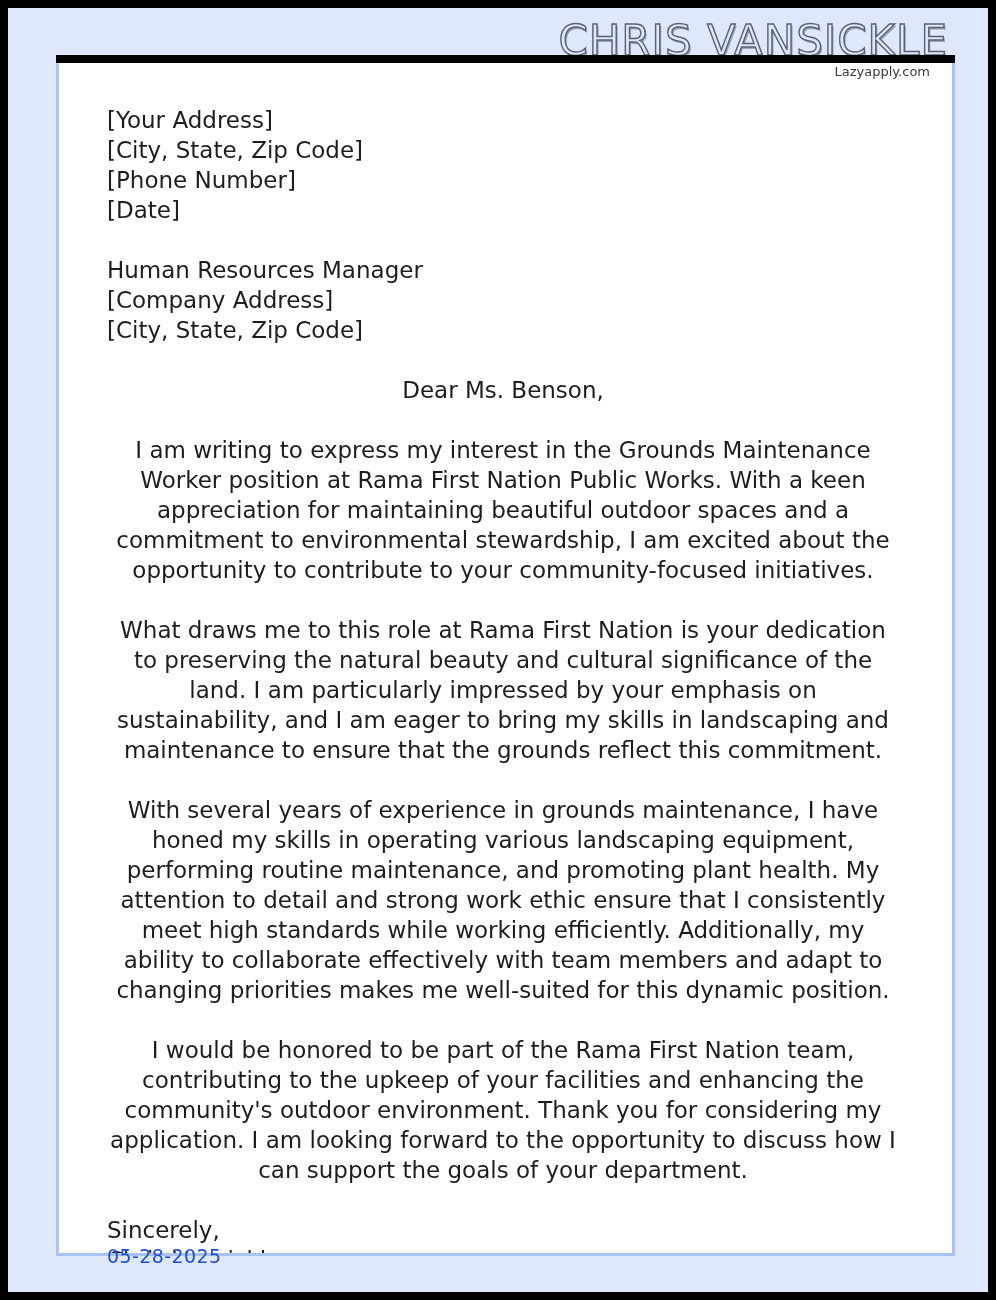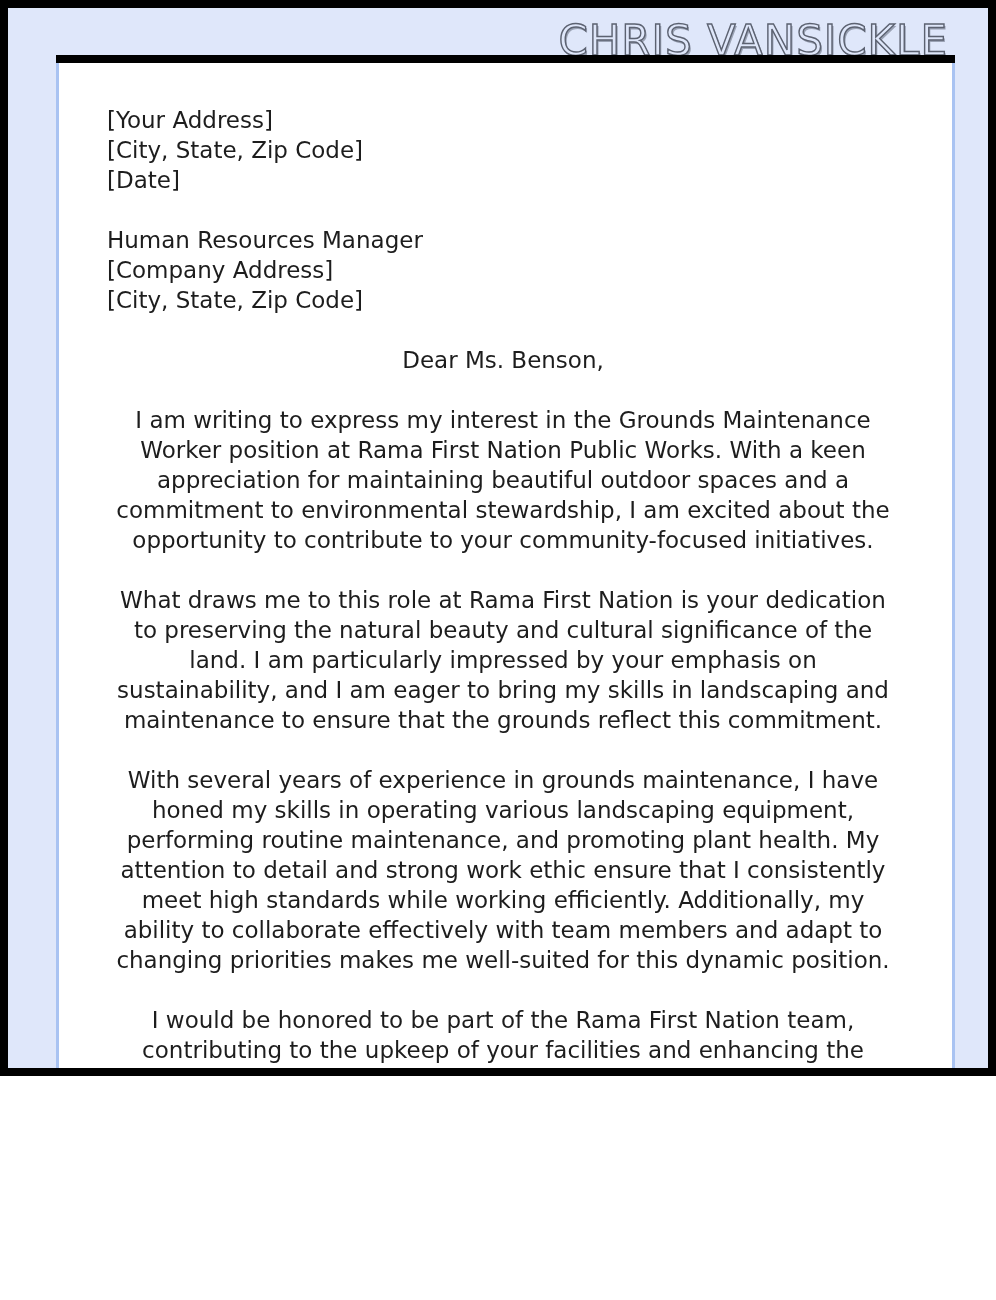--- a/index.html
+++ b/index.html
@@ -11,21 +11,21 @@
     height: 1300px;
     background: #ffffff;
     font-family: "DejaVu Sans", "Liberation Sans", sans-serif;
     overflow: hidden;
   }
 
   
   #doc-frame {
     position: relative;
     width: 996px;
-    height: 1076px;
+    height: 1300px;
     box-sizing: border-box;
     border: 8px solid #000000;
     background: #dfe7fa;
     overflow: hidden;
   }
 
   
   #header-band {
     position: absolute;
     left: 8px;
@@ -136,20 +136,21 @@
 
   <div id="page-top-rule"></div>
 
   <div id="page-sheet">
 
     <div id="letter-body">
 
       <div class="block">
         <span class="line">[Your Address]</span>
         <span class="line">[City, State, Zip Code]</span>
+        <span class="line">[Phone Number]</span>
         <span class="line">[Date]</span>
       </div>
 
       <div class="block">
         <span class="line">Human Resources Manager</span>
         <span class="line">[Company Address]</span>
         <span class="line">[City, State, Zip Code]</span>
       </div>
 
       <p class="para">Dear Ms. Benson,</p>

